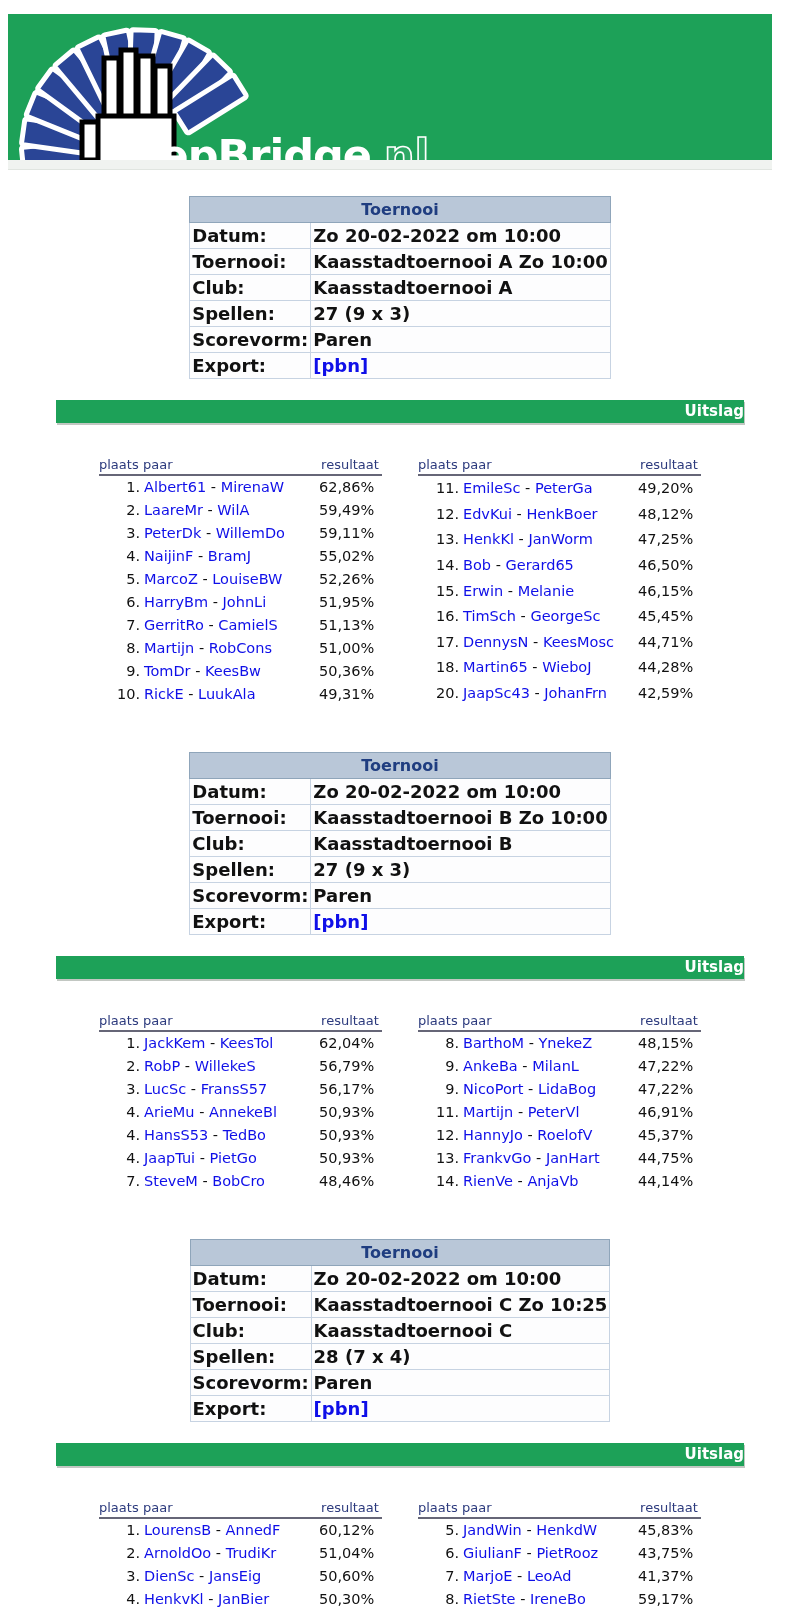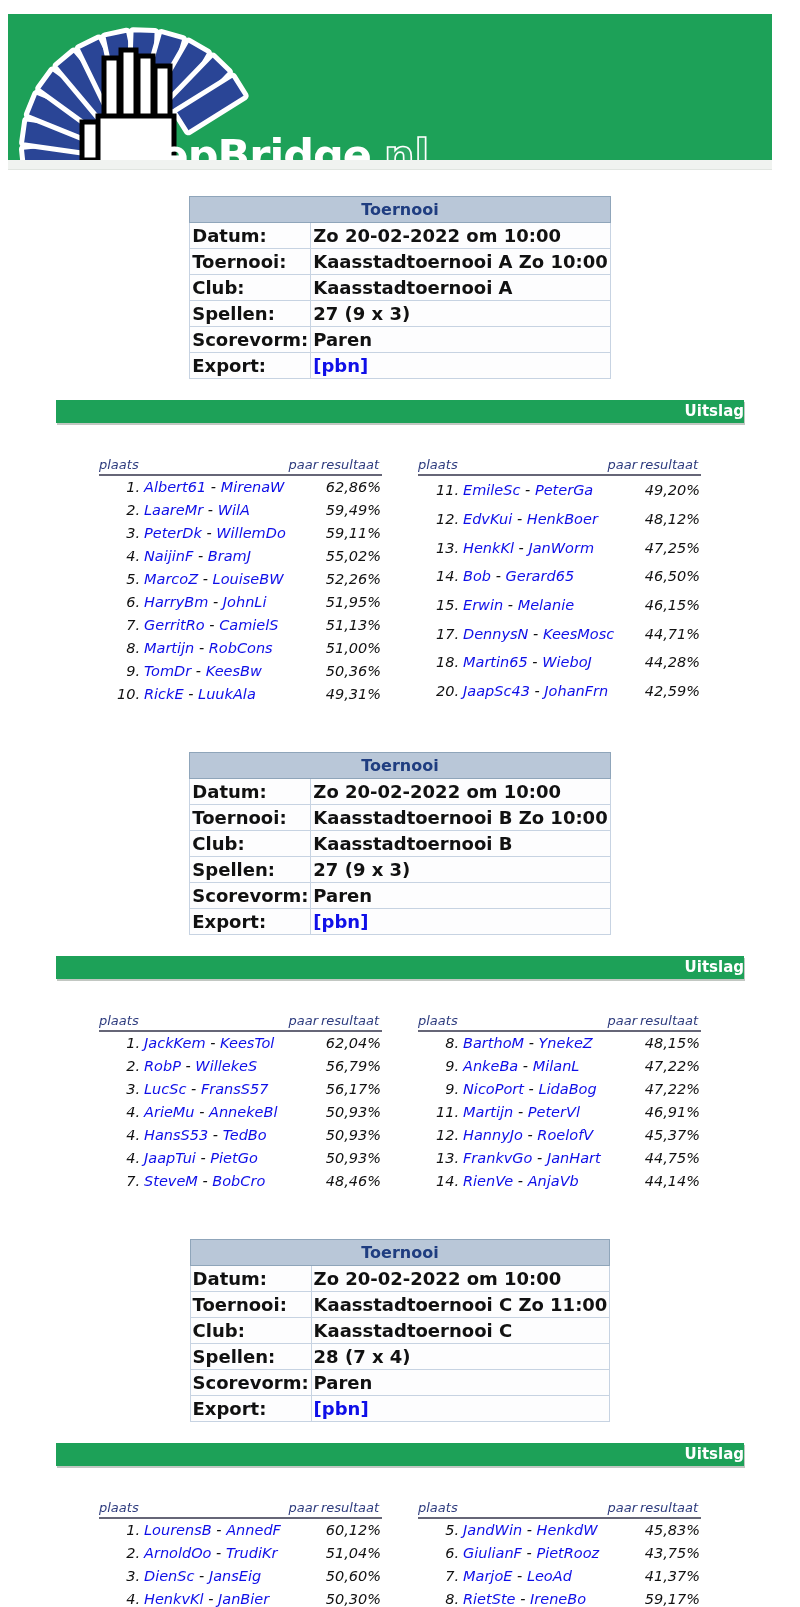--- a/index.html
+++ b/index.html
@@ -23,31 +23,31 @@
   table.info{border-collapse:collapse;margin:16px auto;width:322px;border:1px solid #8fa5ba;background:#fdfdfe;}
   table.info th.info-title{background:#b9c7d8;color:#1f3d80;font-size:16px;font-weight:bold;text-align:center;padding:3px 4px;border:1px solid #8fa5ba;}
   table.info td{border:1px solid #c7d3e2;font-size:18px;padding:2px 2px;white-space:nowrap;color:#111;font-weight:bold;}
   td.info-label{width:92px;}
   a.pbn-link{color:#0f0fe8;text-decoration:none;}
 
   
   .bar{margin-top:21px;height:23px;line-height:23px;background:var(--green,#1da158);color:#fff;font-weight:bold;font-size:15px;text-align:right;box-shadow:1px 2px 0 rgba(120,130,120,.45);}
 
   
-  .results-wrap{margin-top:34px;display:flex;justify-content:center;gap:36px;font-style:italic;}
+  .results-wrap{margin-top:34px;display:flex;justify-content:center;gap:36px;}
   table.results{border-collapse:collapse;width:283px;}
   table.results th{color:#2c3a7d;font-size:13px;font-weight:normal;border-bottom:2px solid #667;padding:0 0 2px 0;}
   th.c-plaats{text-align:left;width:44px;}
-  th.c-paar{text-align:right;}
+  th.c-paar{text-align:left;}
   th.c-res{width:64px;}
   table.results td{font-size:14.5px;line-height:21px;white-space:nowrap;}
   td.rank{text-align:right;padding-right:3px;color:#111;}
   td.pair a{color:#0f0fe8;text-decoration:none;}
   td.pair .dash{color:#111;}
-  td.res{text-align:right;color:#111;}
+  td.res{color:#111;}
 </style>
 </head>
 <body>
 
 <div class="page">
 
   <header class="masthead">
     <svg width="250" height="150" viewBox="0 0 250 150" aria-hidden="true">
       <g transform="translate(122,128)">
         <g fill="#2a4596" stroke="#ffffff" stroke-width="5">
@@ -206,20 +206,25 @@
         <td class="rank">14.</td>
         <td class="pair"><a href="#">Bob</a><span class="dash"> - </span><a href="#">Gerard65</a></td>
         <td class="res">46,50%</td>
       </tr>
       <tr>
         <td class="rank">15.</td>
         <td class="pair"><a href="#">Erwin</a><span class="dash"> - </span><a href="#">Melanie</a></td>
         <td class="res">46,15%</td>
       </tr>
       <tr>
+        <td class="rank">16.</td>
+        <td class="pair"><a href="#">TimSch</a><span class="dash"> - </span><a href="#">GeorgeSc</a></td>
+        <td class="res">45,45%</td>
+      </tr>
+      <tr>
         <td class="rank">17.</td>
         <td class="pair"><a href="#">DennysN</a><span class="dash"> - </span><a href="#">KeesMosc</a></td>
         <td class="res">44,71%</td>
       </tr>
       <tr>
         <td class="rank">18.</td>
         <td class="pair"><a href="#">Martin65</a><span class="dash"> - </span><a href="#">WieboJ</a></td>
         <td class="res">44,28%</td>
       </tr>
       <tr>
@@ -368,21 +373,21 @@
             <tr>
               <th colspan="2" class="info-title">Toernooi</th>
             </tr>
 
       <tr>
         <td class="info-label">Datum:</td>
         <td class="info-value">Zo 20-02-2022 om 10:00</td>
       </tr>
       <tr>
         <td class="info-label">Toernooi:</td>
-        <td class="info-value">Kaasstadtoernooi C Zo 11:00</td>
+        <td class="info-value">Kaasstadtoernooi C Zo 10:25</td>
       </tr>
       <tr>
         <td class="info-label">Club:</td>
         <td class="info-value">Kaasstadtoernooi C</td>
       </tr>
       <tr>
         <td class="info-label">Spellen:</td>
         <td class="info-value">28 (7 x 4)</td>
       </tr>
       <tr>

